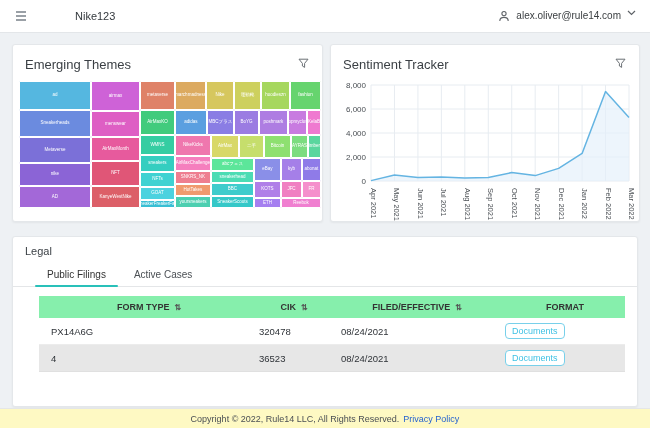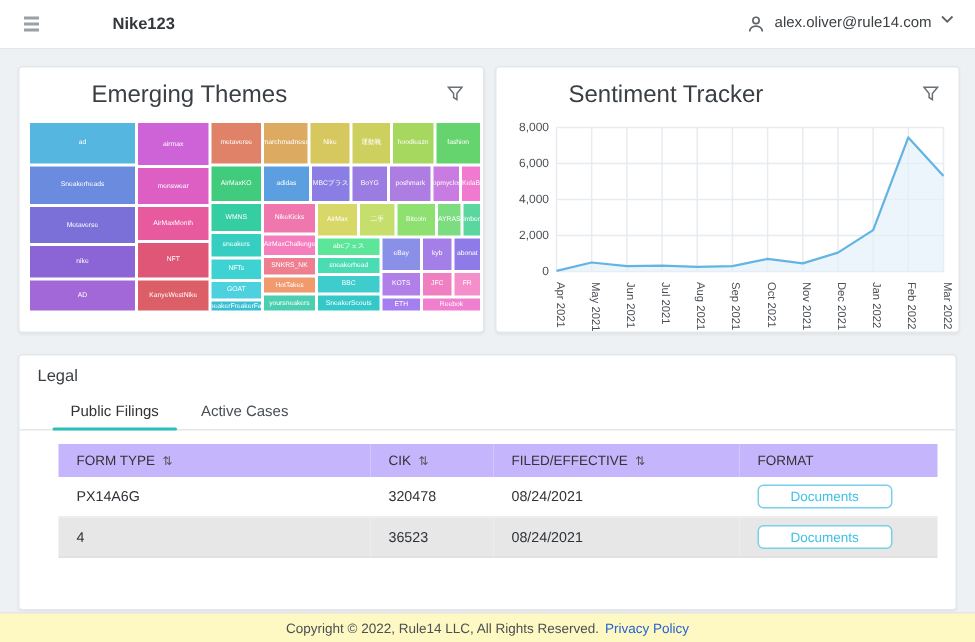--- a/index.html
+++ b/index.html
@@ -6,32 +6,32 @@
   html,body { width:650px; height:428px; }
   body { position:relative; background:#eef1f4; overflow:hidden; }
 
   
   .topbar { position:absolute; top:0; left:0; right:0; height:33px; background:#fff;
             border-bottom:1px solid #e3e6e9; display:flex; align-items:center;
             justify-content:space-between; padding:0 14px; z-index:5; }
   .brand-wrap { display:flex; align-items:center; gap:7px; }
   .burger { display:flex; flex-direction:column; gap:2px; cursor:pointer; padding:2px; }
   .burger i { display:block; width:10px; height:2px; background:#9aa0a6; }
-  .brand { font-size:11px; font-weight:700; color:#33383d;padding-left:40px; }
+  .brand { font-size:11px; font-weight:400; color:#33383d;padding-left:40px; }
   .user-wrap { display:flex; align-items:flex-start; gap:6px; cursor:pointer; }
   .user-email { font-size:10px; color:#3c4043; }
   .icon-svg { display:block; }
 
   
   .content { position:absolute; top:33px; left:0; right:0; bottom:20px; background:#eef1f4; }
   .card { position:absolute; background:#fff; border:1px solid #e4e7ea; border-radius:3px;
           box-shadow:0 1px 2px rgba(0,0,0,.05); }
   .card-head { display:flex; align-items:center; justify-content:space-between;
                padding:9px 12px 5px 12px; }
-  .card-title { font-size:16px; color:#3a3f44; font-weight:400;margin-left:36px; }
+  .card-title { font-size:13px; color:#3a3f44; font-weight:400; }
   .filter-btn { cursor:pointer; padding:1px; }
 
   #themes-card { left:12px; top:11px; width:311px; height:178px; }
   #sentiment-card { left:330px; top:11px; width:310px; height:178px; }
 
   
   .treemap { position:relative; width:302px; height:127px; margin:2px 3px 0 6px; }
   .tile { position:absolute; display:flex; align-items:center; justify-content:center;
           color:#fff; font-size:4.5px; text-align:center; overflow:hidden;
           border:1px solid #fff; border-radius:1px; cursor:pointer; line-height:1.1; }
@@ -50,27 +50,27 @@
                        height:2px; background:#29c0b9; border-radius:1px; }
   .filter-field { margin:8px 0 0 26px; width:110px; }
   .filter-label { font-size:9.5px; color:#33383d; display:block; padding-bottom:6px; }
   .filter-input { width:110px; border:none; border-bottom:1px solid #a9aeb3; height:6px;
                   background:transparent; outline:none; font-size:9.5px; }
 
   table.filings { border-collapse:collapse; margin:9px 14px 0 26px; width:586px;
                   table-layout:fixed; font-size:9.5px; color:#2f3338; }
   table.filings col.c1 { width:208px; } table.filings col.c2 { width:82px; }
   table.filings col.c3 { width:164px; } table.filings col.c4 { width:132px; }
-  table.filings th { background:#c4b5fd; text-align:left; font-size:9px; font-weight:400;
+  table.filings th { background:#86efac; text-align:center; font-size:9px; font-weight:700;
                      color:#333; padding:6px 0 6px 12px; white-space:nowrap; }
   table.filings td { padding:5px 0 5px 12px; border-bottom:1px solid #ececec; }
   table.filings tr.stripe td { background:#e7e7e7; border-bottom:1px solid #e0e0e0; }
   .sort-glyph { font-size:8px; color:#555; margin-left:5px; cursor:pointer; }
   .doc-btn { font-size:9px; color:#3fc1e4; background:#fff; border:1px solid #78d0ea;
-             border-radius:4px; padding:2px 21px; cursor:pointer; }
+             border-radius:4px; padding:2px 6px; cursor:pointer; }
 
   
   .footer { position:absolute; left:0; right:0; bottom:0; height:20px; background:#fef9c3;
             border-top:1px solid #e4e6e8; display:flex; align-items:center;
             justify-content:center; gap:4px; font-size:9px; color:#4a4f54; }
   .footer a { color:#2563cf; text-decoration:none; cursor:pointer; }
 </style>
 </head>
 <body>
 

